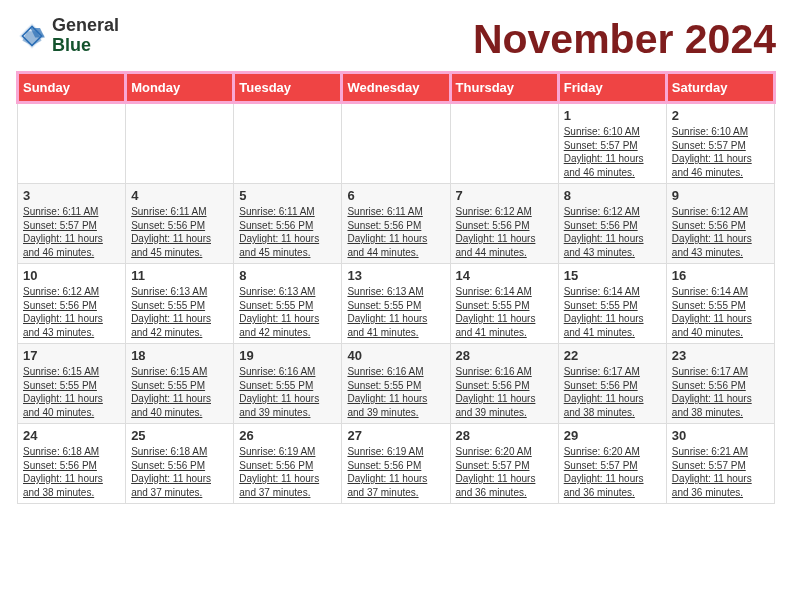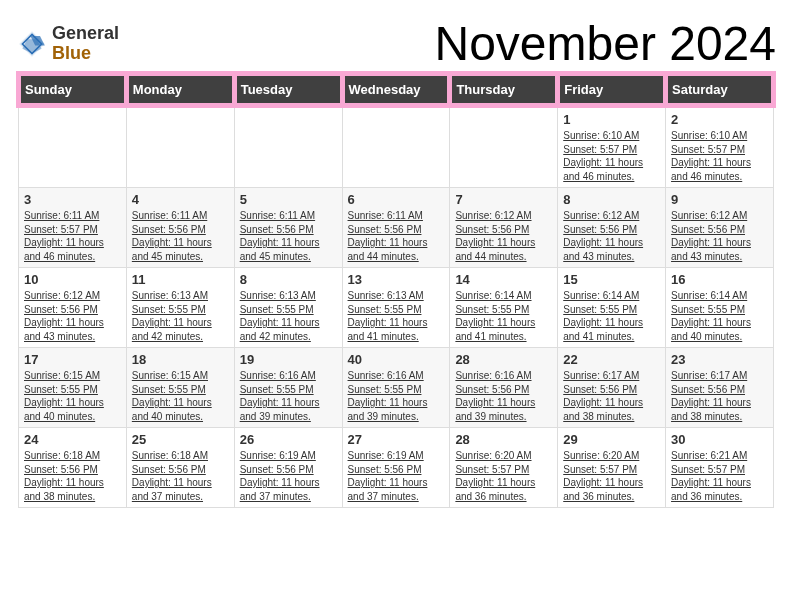--- a/index.html
+++ b/index.html
@@ -6,62 +6,63 @@
     body {
       font-family: Arial, sans-serif;
       background: #fff;
       width: 792px;
       min-height: 612px;
       padding: 16px;
     }
     .header {
       display: flex;
       justify-content: space-between;
-      align-items: center;
+      align-items: flex-start;
+      margin-bottom: 8px;
     }
     .logo {
       display: flex;
       align-items: center;
       gap: 4px;
     }
     .logo-text {
       font-size: 18px;
       font-weight: bold;
       line-height: 1.1;
     }
     .logo-general { color: #333; }
-    .logo-blue { color: #a16207; }
+    .logo-blue { color: #14532d; }
     .logo-icon {
       width: 32px;
       height: 32px;
     }
     .title-block {
       text-align: right;
     }
     .month-year {
-      font-size: 48px;
-      font-weight: normal;
-      color: #000000;
+      font-size: 41px;
+      font-weight: bold;
+      color: #7f1d1d;
     }
     .location {
       font-size: 16px;
       color: #555;
     }
     .calendar {
       width: 100%;
       border-collapse: collapse;
       border: 1px solid #ccc;
     }
     .calendar th {
-      background-color: #404040;
+      background-color: #ef4444;
       color: #fff;
       font-size: 13px;
       padding: 6px 4px;
       text-align: left;
-      border: 5px solid #f9a8d4;
+      border: 3px solid #f9a8d4;
       font-weight: bold;
     }
     .calendar td {
       width: calc(100% / 7);
       vertical-align: top;
       border: 1px solid #ddd;
       padding: 4px 5px;
       font-size: 10.5px;
       color: #333;
       height: 80px;

